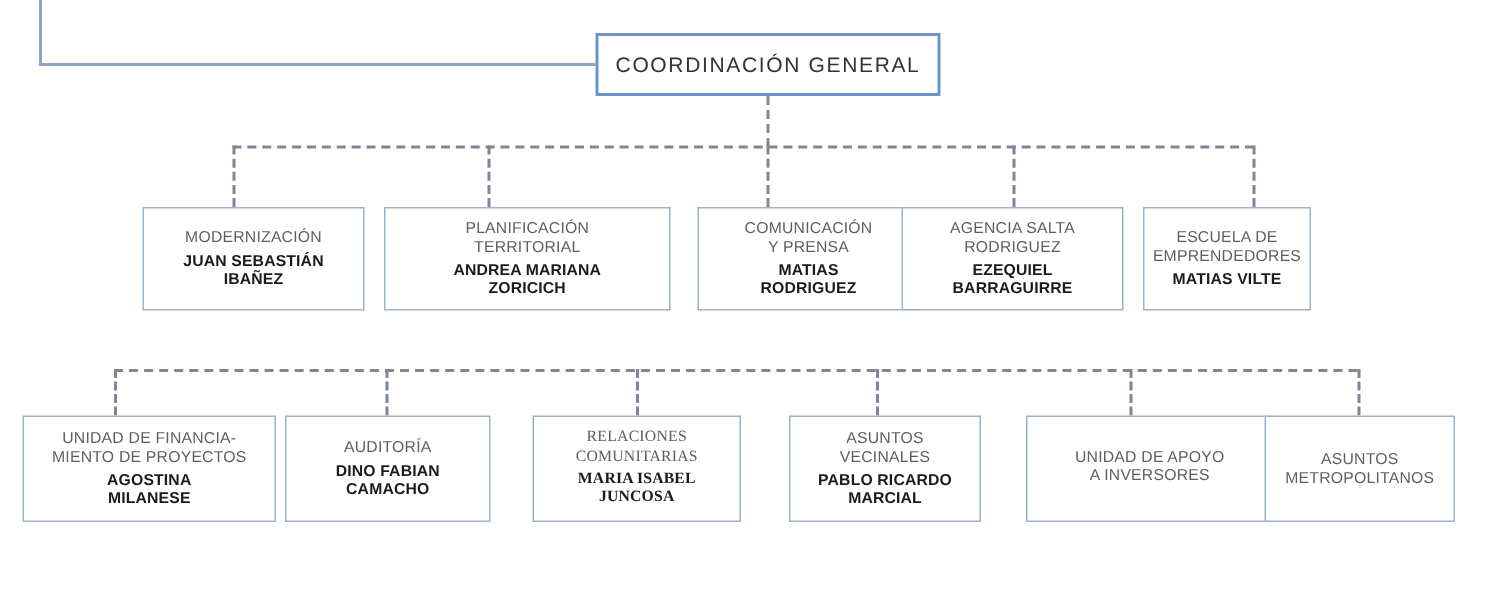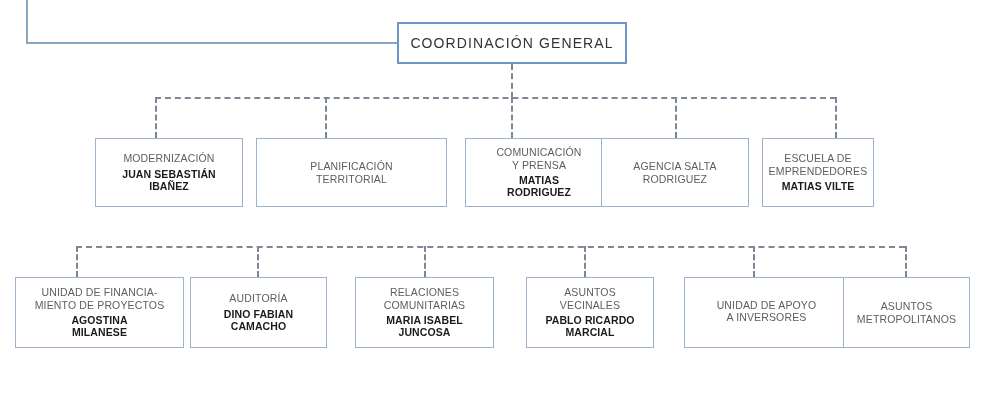--- a/index.html
+++ b/index.html
@@ -100,32 +100,36 @@
 
   <div class="node" style="left:95px; top:138px; width:148px; height:69px;">
     <span class="unit">MODERNIZACIÓN</span>
     <span class="person">JUAN SEBASTIÁN
 IBAÑEZ</span>
   </div>
 
   <div class="node" style="left:256px; top:138px; width:191px; height:69px;">
     <span class="unit">PLANIFICACIÓN
 TERRITORIAL</span>
+    <span class="person">ANDREA MARIANA
+ZORICICH</span>
   </div>
 
   <div class="node" style="left:437px; top:138px; width:148px; height:69px;margin-left:28px;">
     <span class="unit">COMUNICACIÓN
 Y PRENSA</span>
     <span class="person">MATIAS
 RODRIGUEZ</span>
   </div>
 
   <div class="node" style="left:601px; top:138px; width:148px; height:69px;">
     <span class="unit">AGENCIA SALTA
 RODRIGUEZ</span>
+    <span class="person">EZEQUIEL
+BARRAGUIRRE</span>
   </div>
 
   <div class="node" style="left:762px; top:138px; width:112px; height:69px;">
     <span class="unit">ESCUELA DE
 EMPRENDEDORES</span>
     <span class="person">MATIAS VILTE</span>
   </div>
 
   <div class="conn dash-h" style="left:76px; top:246px; width:829px;"></div>
   <div class="conn dash-v" style="left:76px; top:246px; height:31px;"></div>
@@ -141,21 +145,21 @@
     <span class="person">AGOSTINA
 MILANESE</span>
   </div>
 
   <div class="node" style="left:190px; top:277px; width:137px; height:71px;">
     <span class="unit">AUDITORÍA</span>
     <span class="person">DINO FABIAN
 CAMACHO</span>
   </div>
 
-  <div class="node" style="left:355px; top:277px; width:139px; height:71px;">
+  <div class="node" style="left:355px; top:277px; width:139px; height:71px;font-family:Liberation Serif, serif;">
     <span class="unit">RELACIONES
 COMUNITARIAS</span>
     <span class="person">MARIA ISABEL
 JUNCOSA</span>
   </div>
 
   <div class="node" style="left:526px; top:277px; width:128px; height:71px;">
     <span class="unit">ASUNTOS
 VECINALES</span>
     <span class="person">PABLO RICARDO

